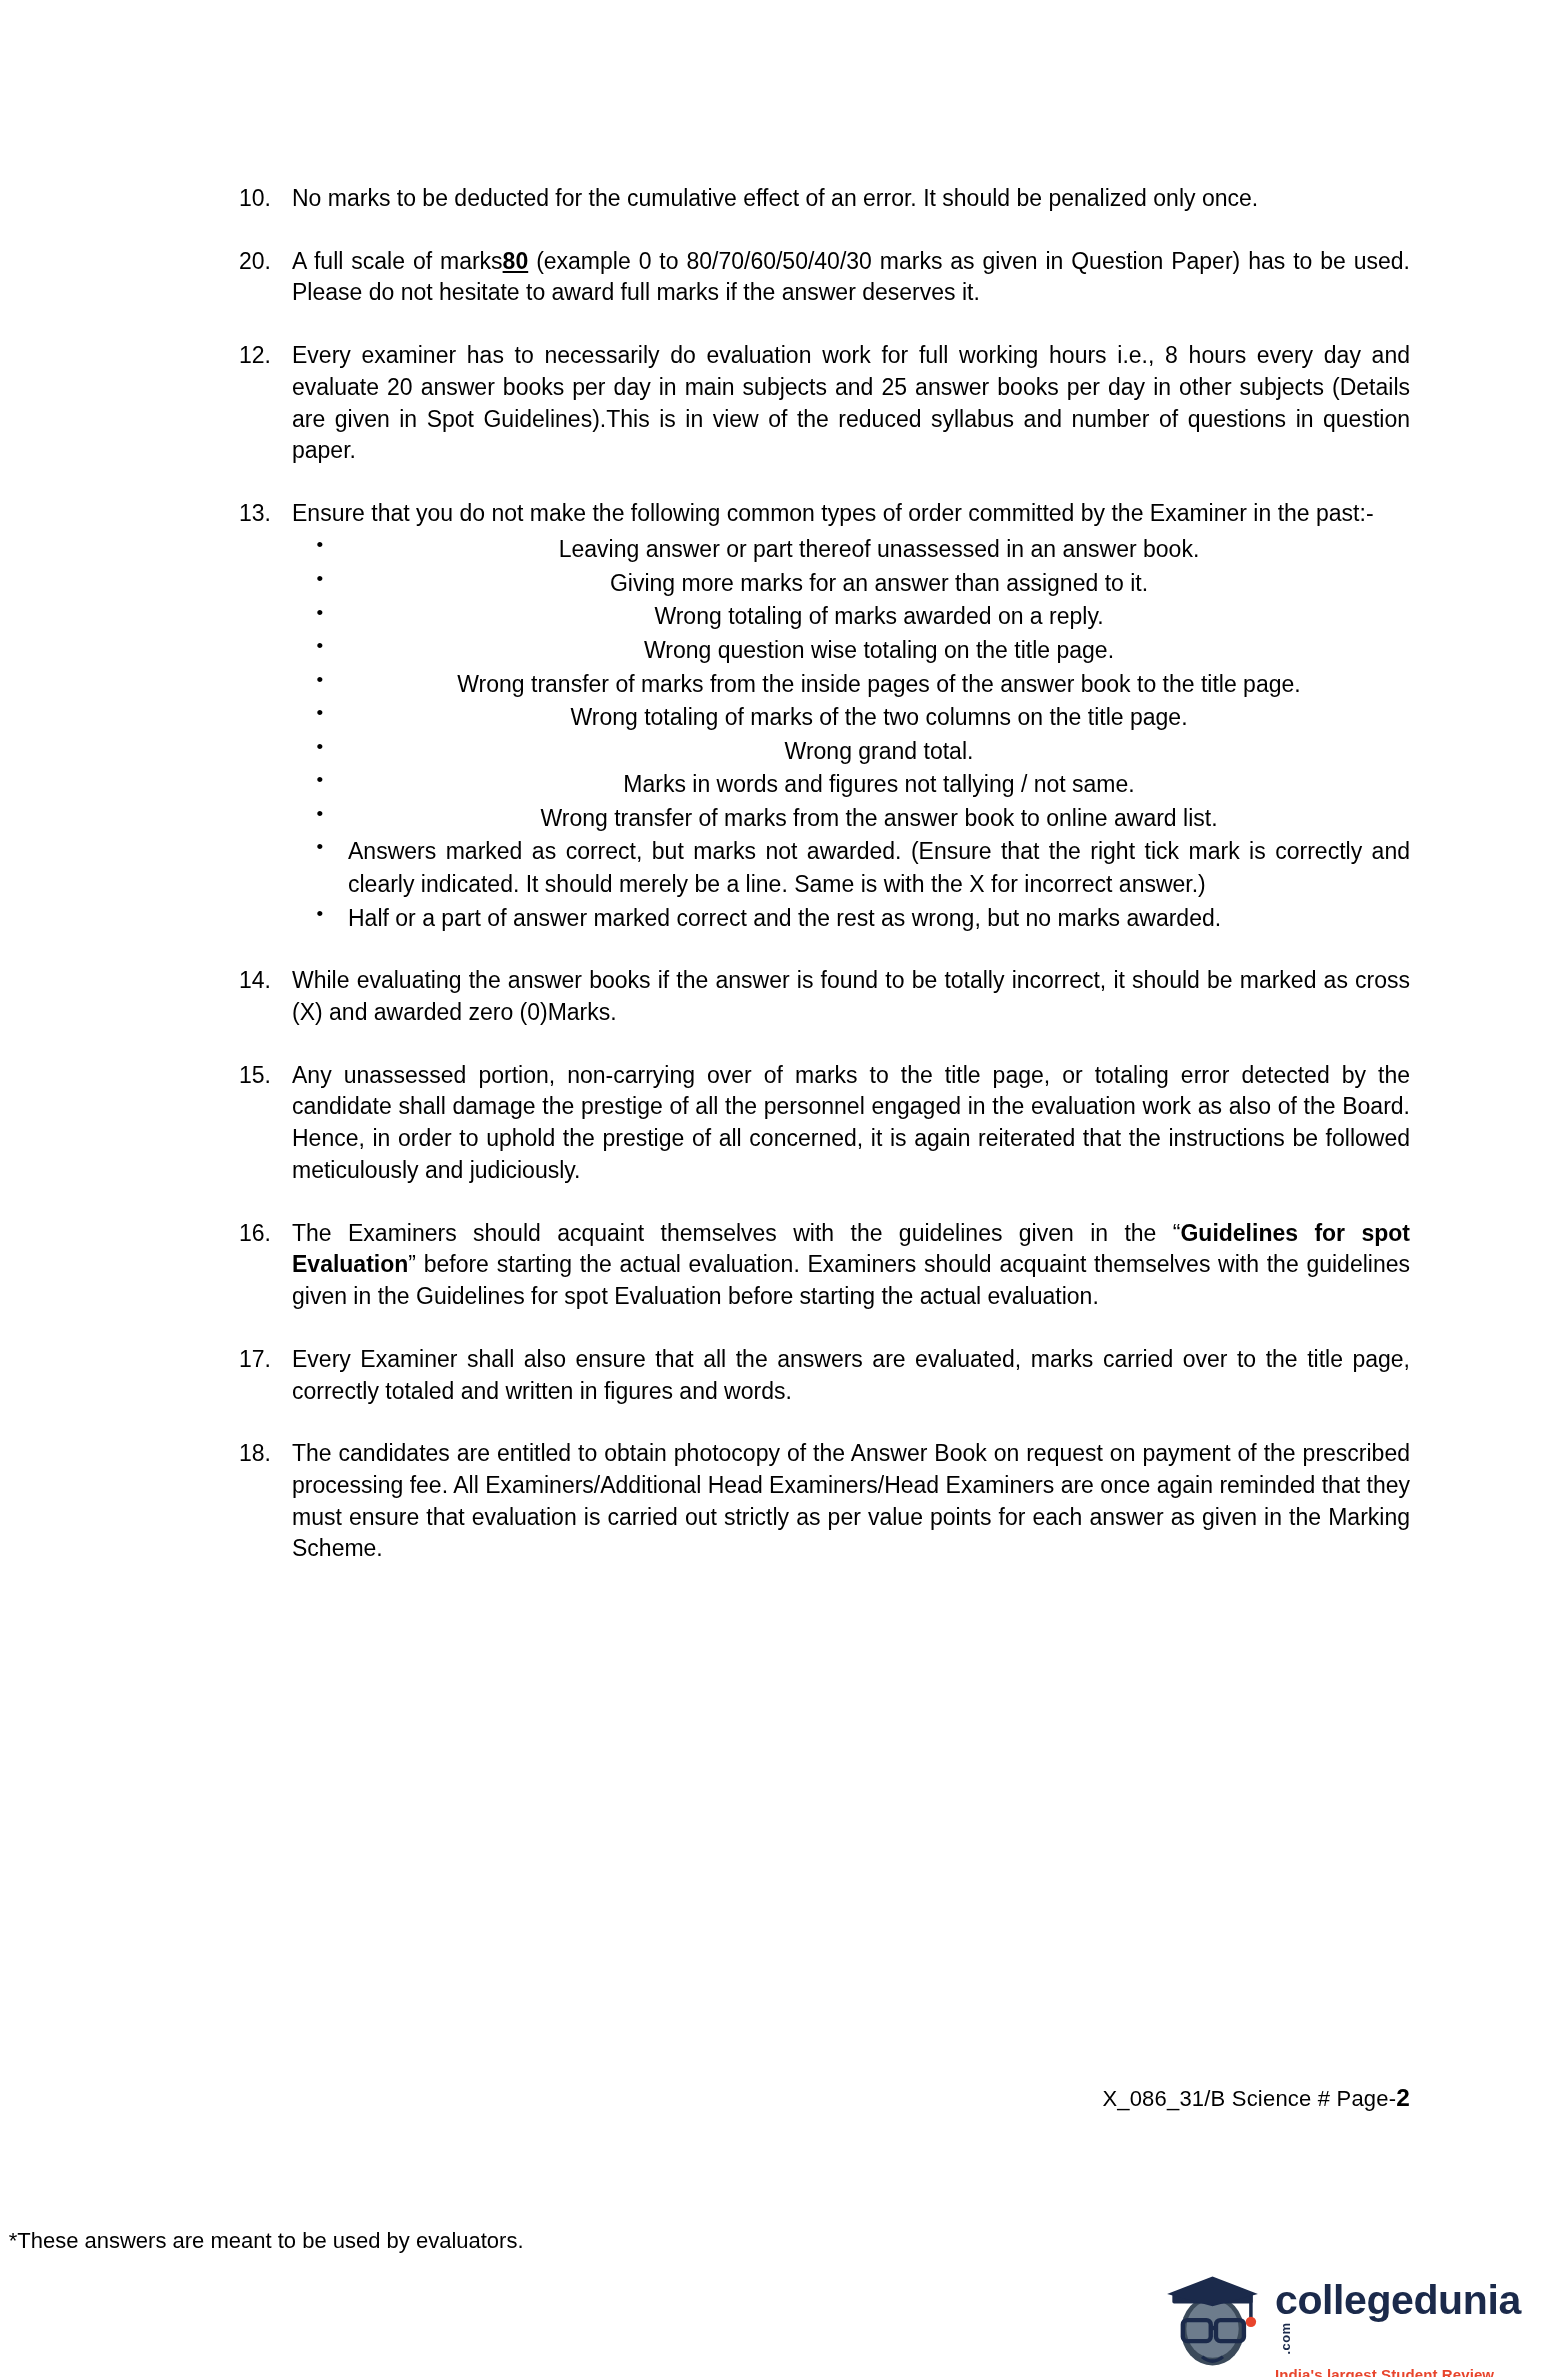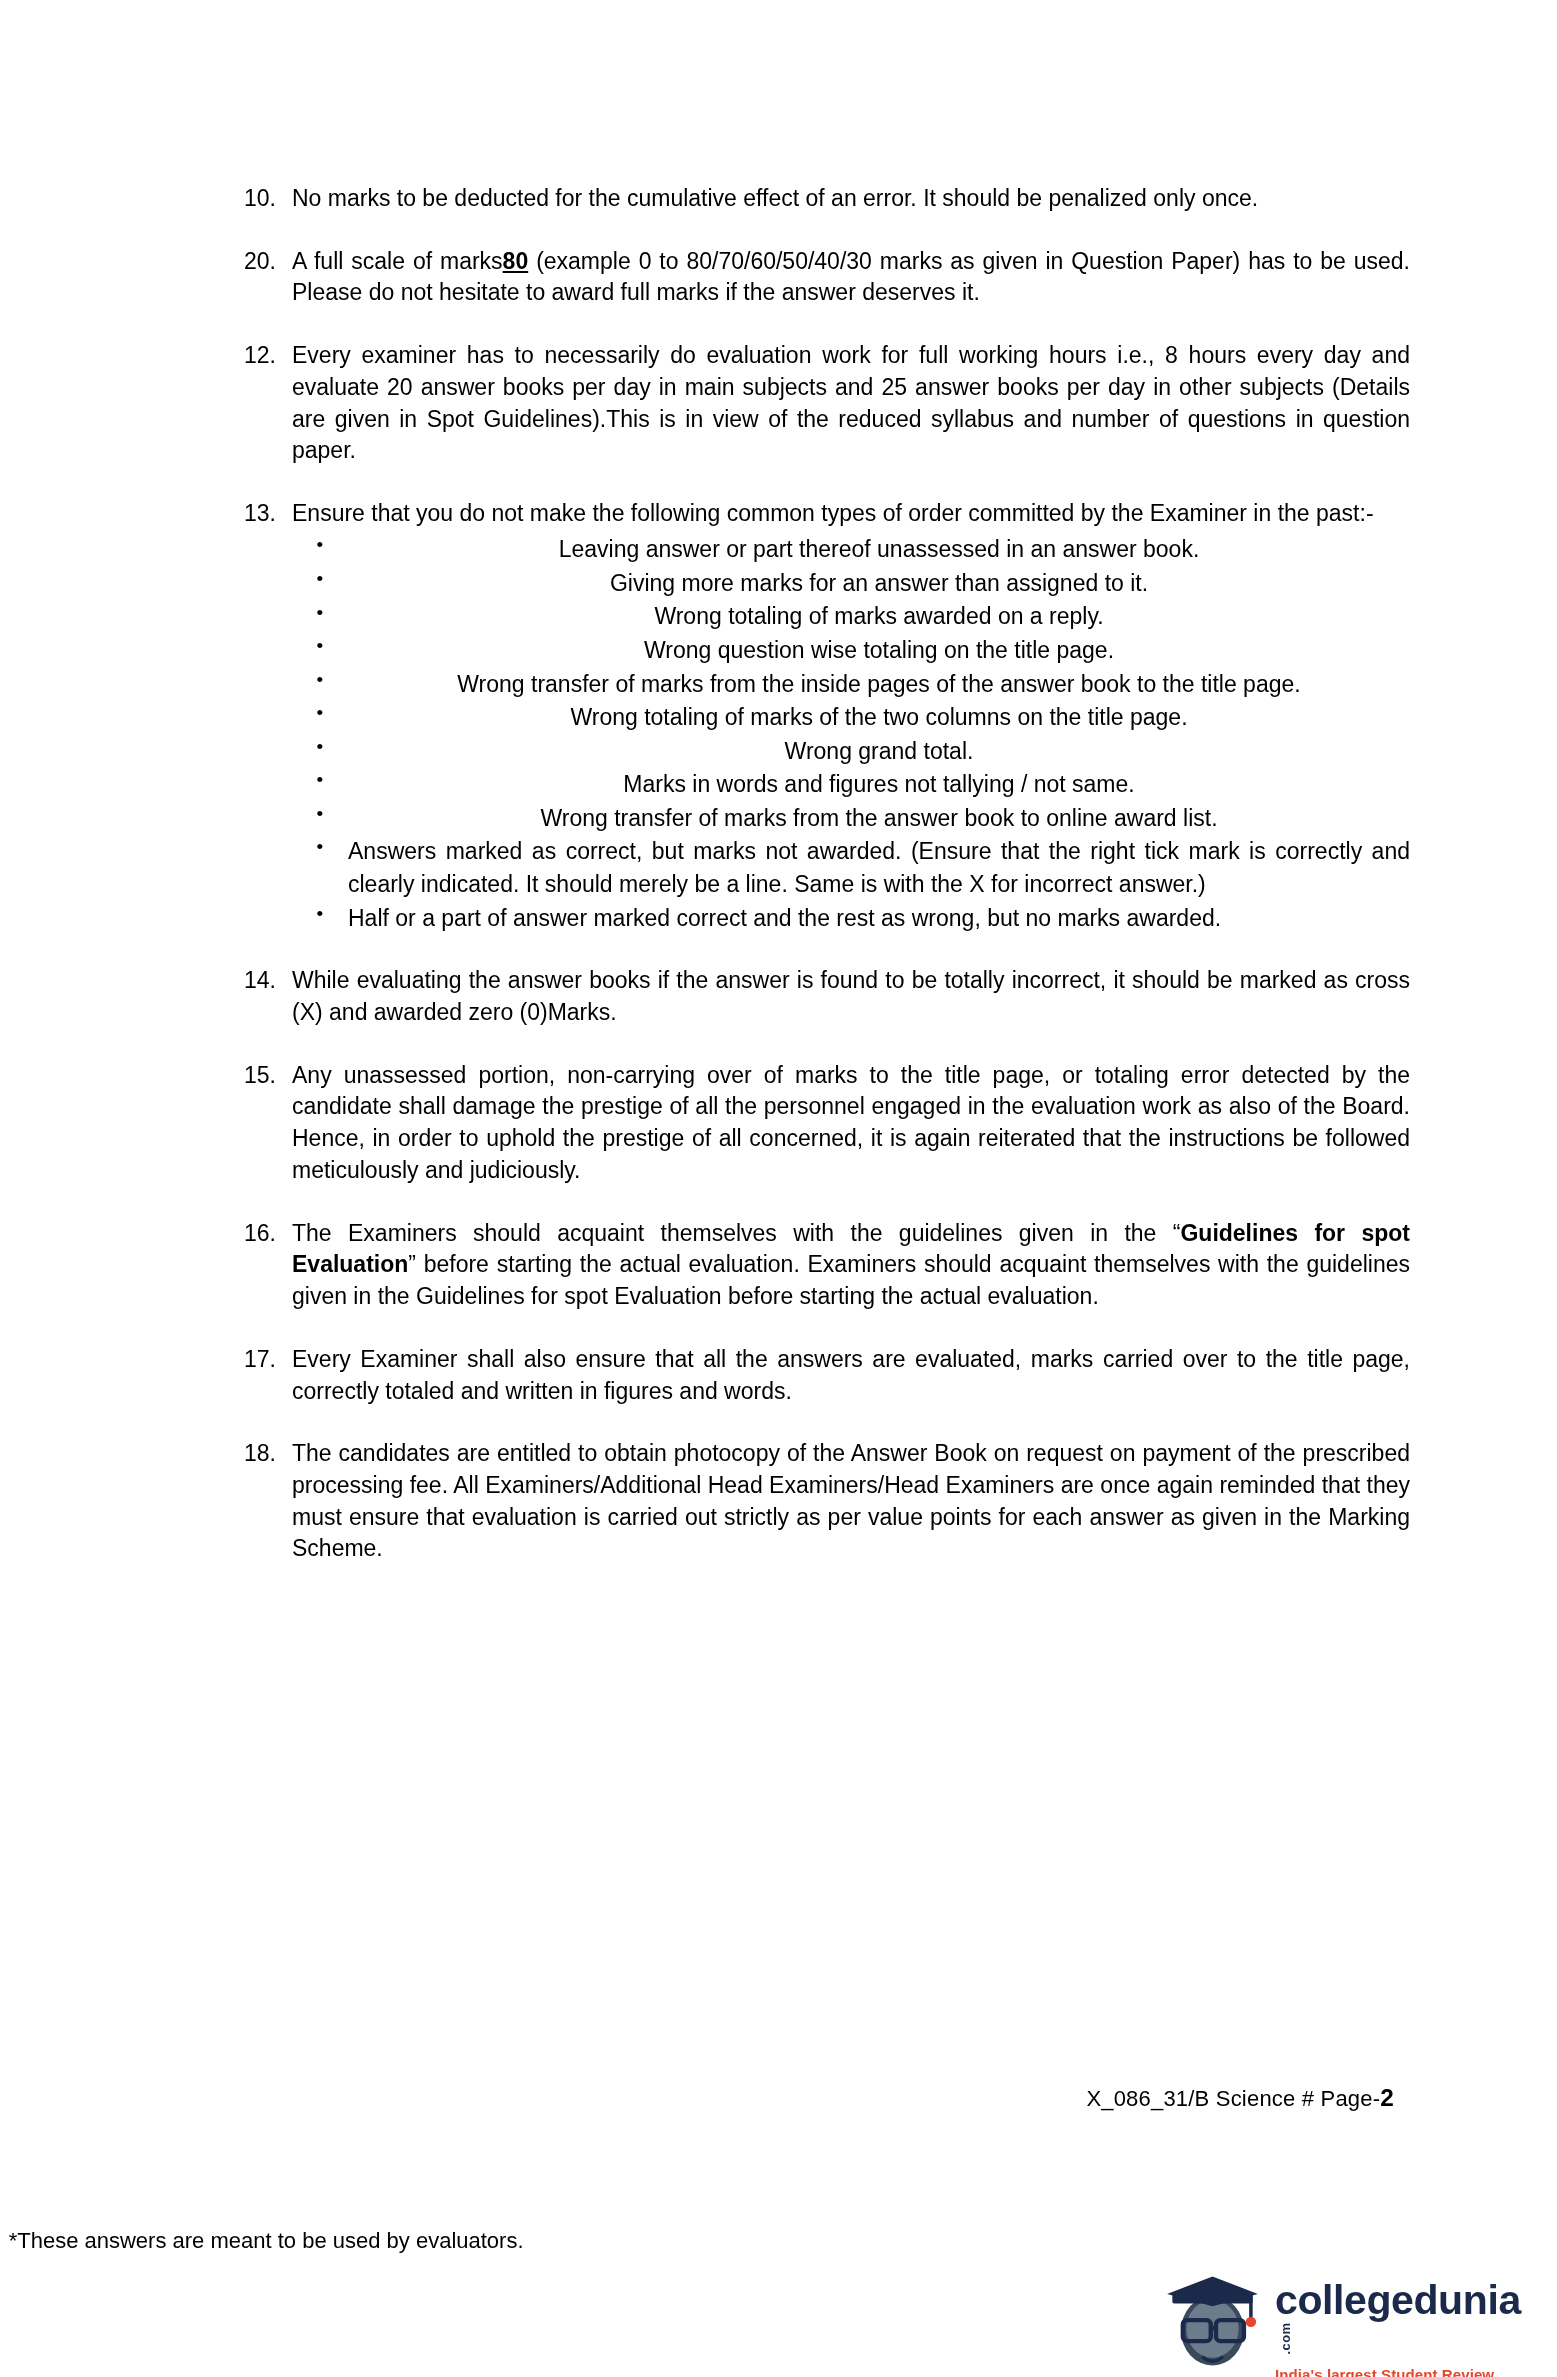--- a/index.html
+++ b/index.html
@@ -39,21 +39,21 @@
     font-size: 23px;
     line-height: 1.38;
     text-align: justify;
     text-justify: inter-word;
   }
   ol.main-list > li .num {
     position: absolute;
     left: 0;
     top: 0;
     width: 42px;
-    text-align: right;
+    text-align: center;
     font-size: 23px;
   }
   .para {
     margin: 0;
   }
   .u-bold {
     font-weight: bold;
     text-decoration: underline;
   }
   .b-only {
@@ -77,21 +77,21 @@
     position: absolute;
     left: 24.4px;
     top: -0.9px;
     font-size: 19px;
   }
   ul.bullets > li.nojust {
     text-align: center;
   }
   .footer-ref {
     position: absolute;
-    left: 218px;
+    left: 234px;
     top: 2084px;
     width: 1176px;
     text-align: right;
     font-size: 22px;
     letter-spacing: 0.2px;
   }
   .footer-ref .pg {
     font-weight: bold;
     font-size: 24.4px;
   }

